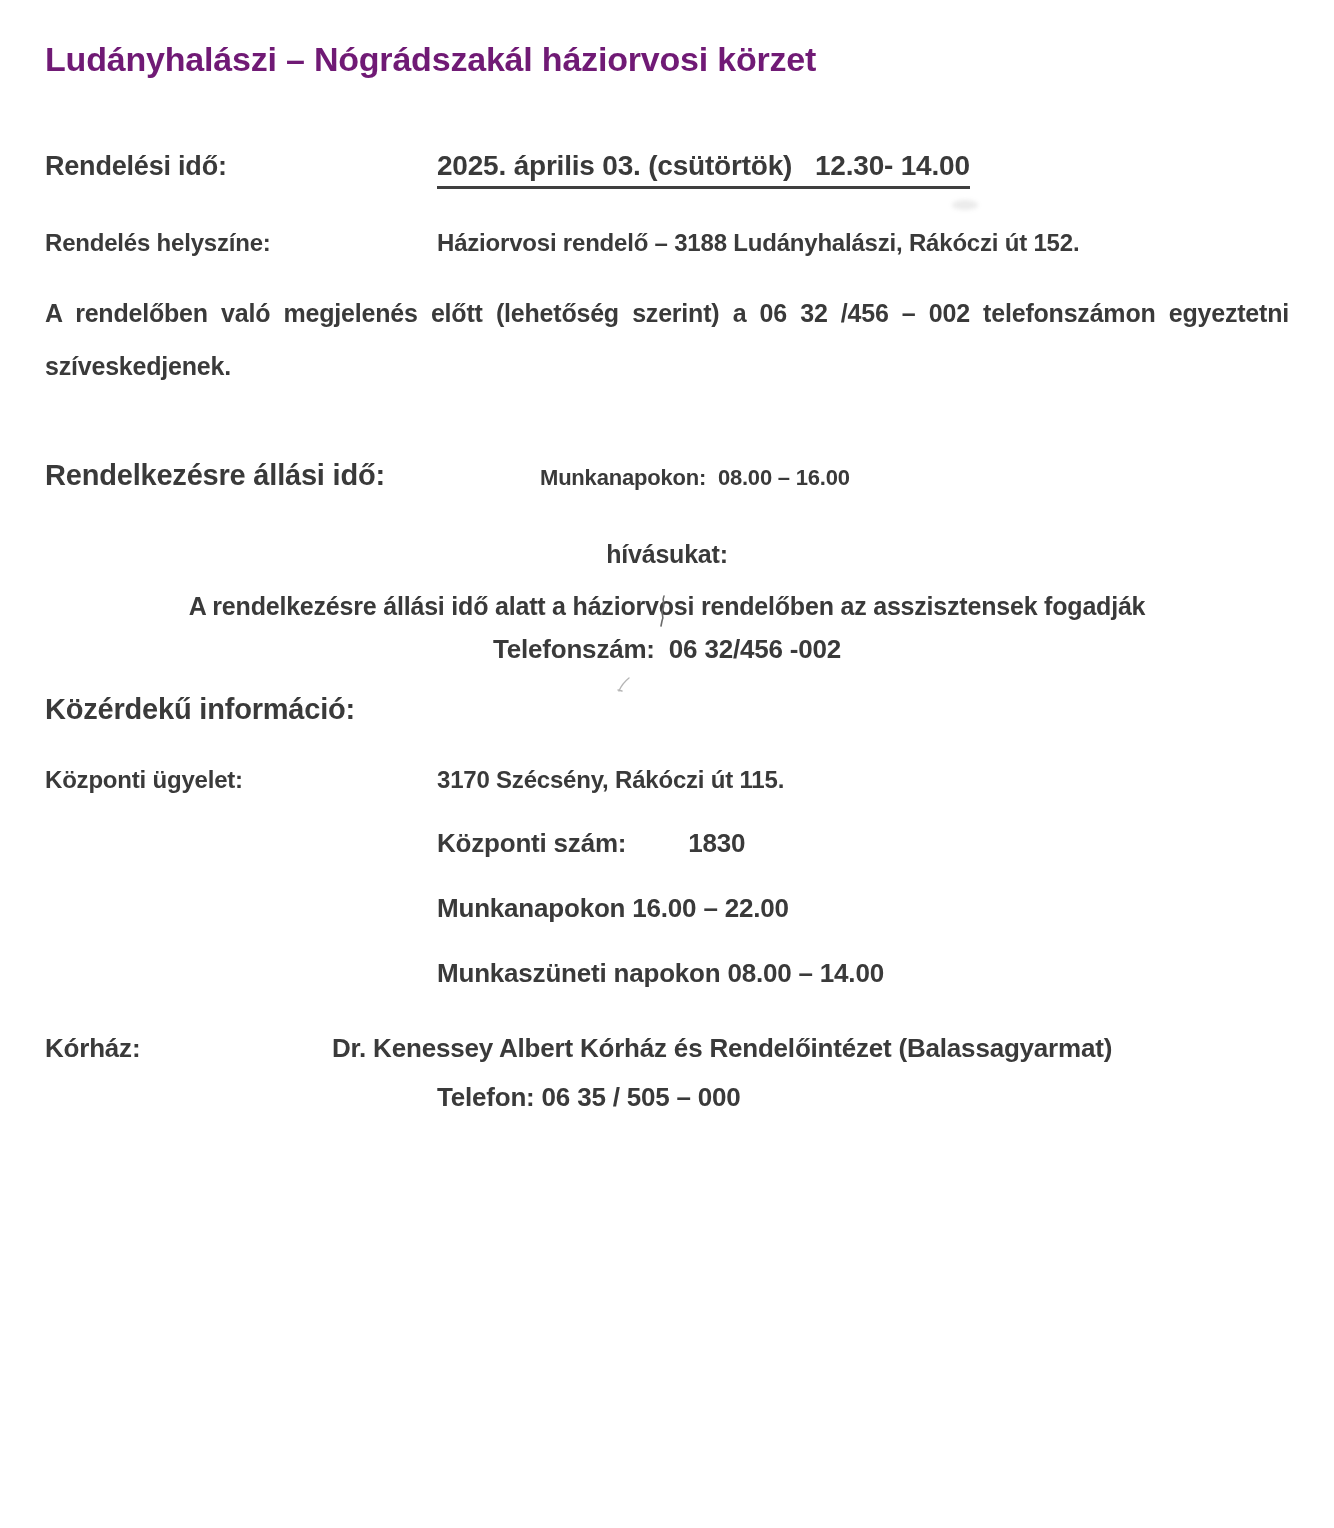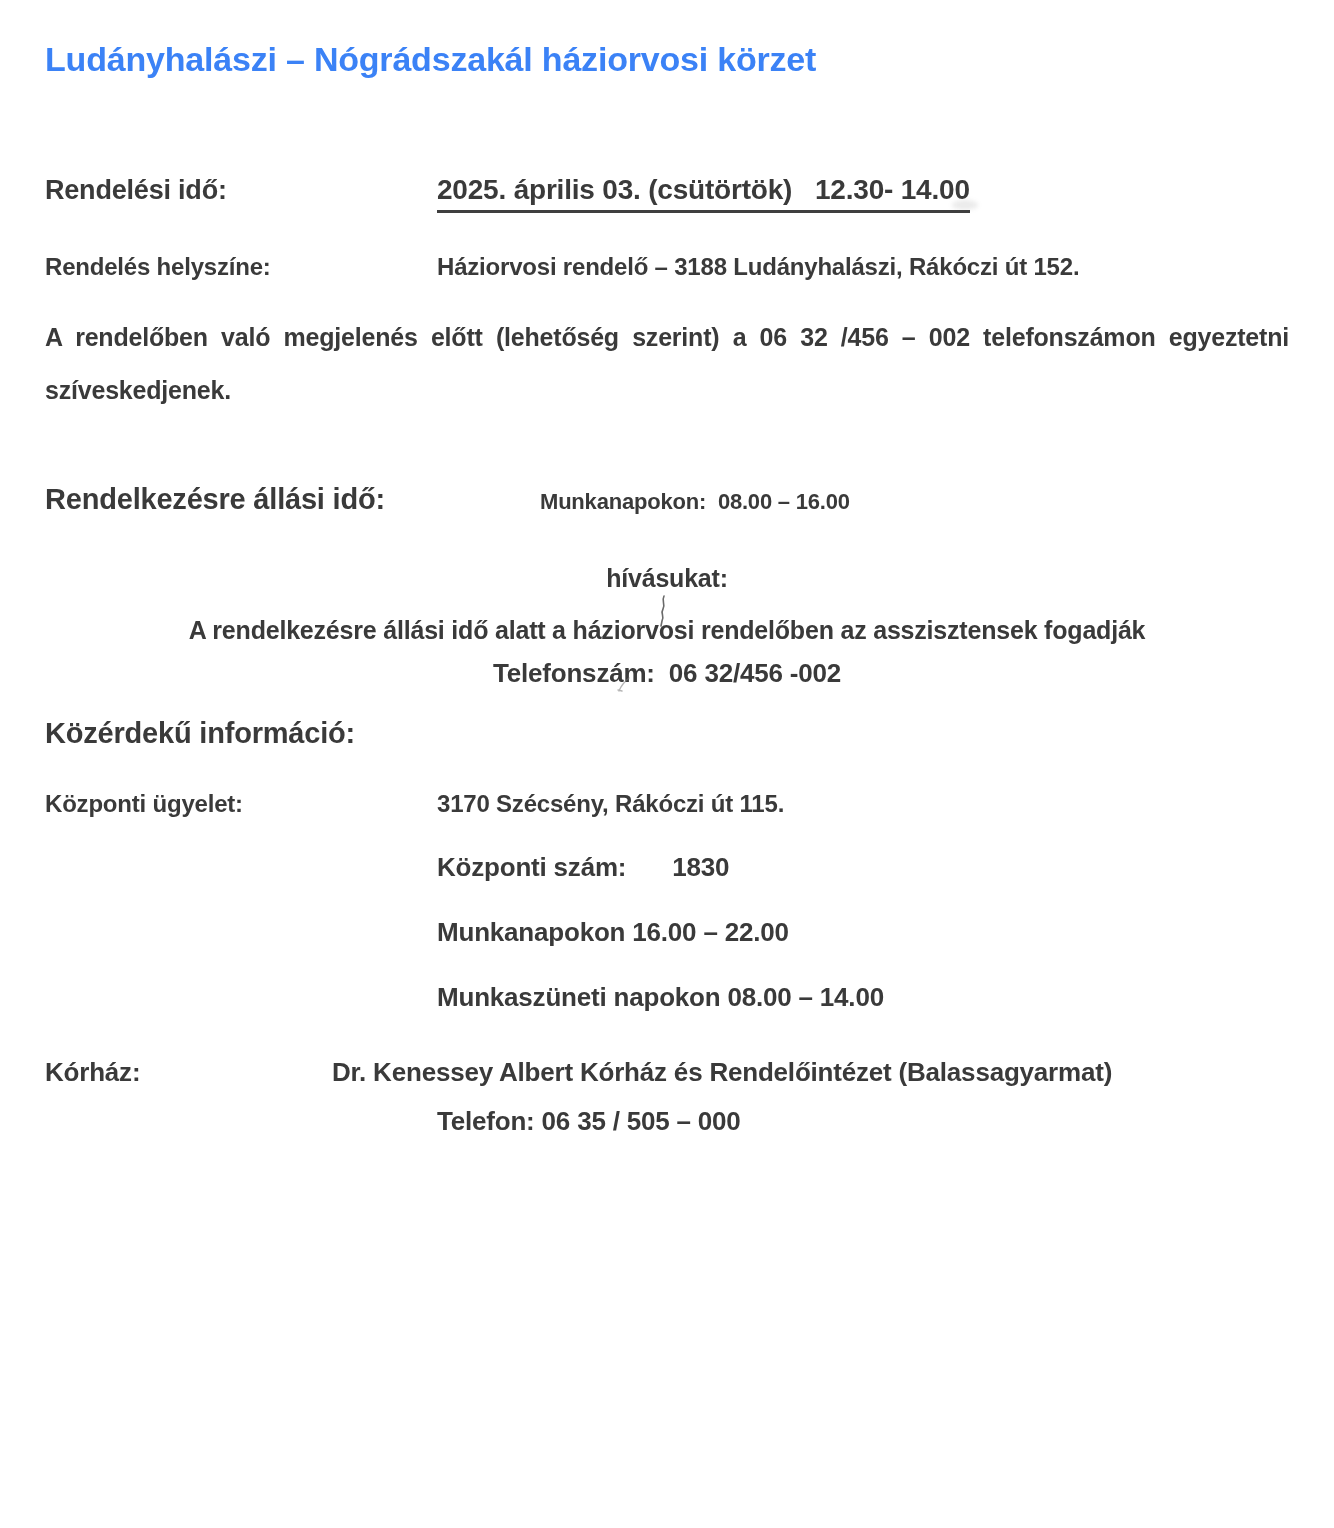--- a/index.html
+++ b/index.html
@@ -17,32 +17,32 @@
     color: #3a3a3a;
     font-weight: 700;
     letter-spacing: -0.2px;
   }
   .pre { white-space: pre; }
 
   .doc-title {
     padding: 38px 45px 0 45px;
     font-size: 34px;
     line-height: 42px;
-    color: #3b82f6;
+    color: #701a75;
   }
 
   .row {
     display: grid;
     grid-template-columns: 392px 1fr;
     padding: 0 45px;
     align-items: baseline;
   }
 
   .row-consult-time {
-    margin-top: 94px;
+    margin-top: 70px;
     grid-template-columns: 392px 1fr;
   }
   .row-consult-time .label { font-size: 27px; }
   .row-consult-time .value {
     font-size: 28px;
     display: inline-block;
   }
   .underlined {
     border-bottom: 3px solid #3f3f3f;
     padding-bottom: 4px;
@@ -87,21 +87,21 @@
     font-size: 29px;
   }
 
   .row-duty { margin-top: 40px; font-size: 24px; }
 
   .indent-line {
     margin-top: 34px;
     padding-left: 437px;
     font-size: 26px;
   }
-  .central-number-line { display: flex; gap: 46px; }
+  .central-number-line { display: flex; gap: 62px; }
 
   .row-hospital {
     margin-top: 44px;
     grid-template-columns: 287px 1fr;
     font-size: 26px;
   }
 
   .hospital-phone-line {
     margin-top: 18px;
     padding-left: 437px;

